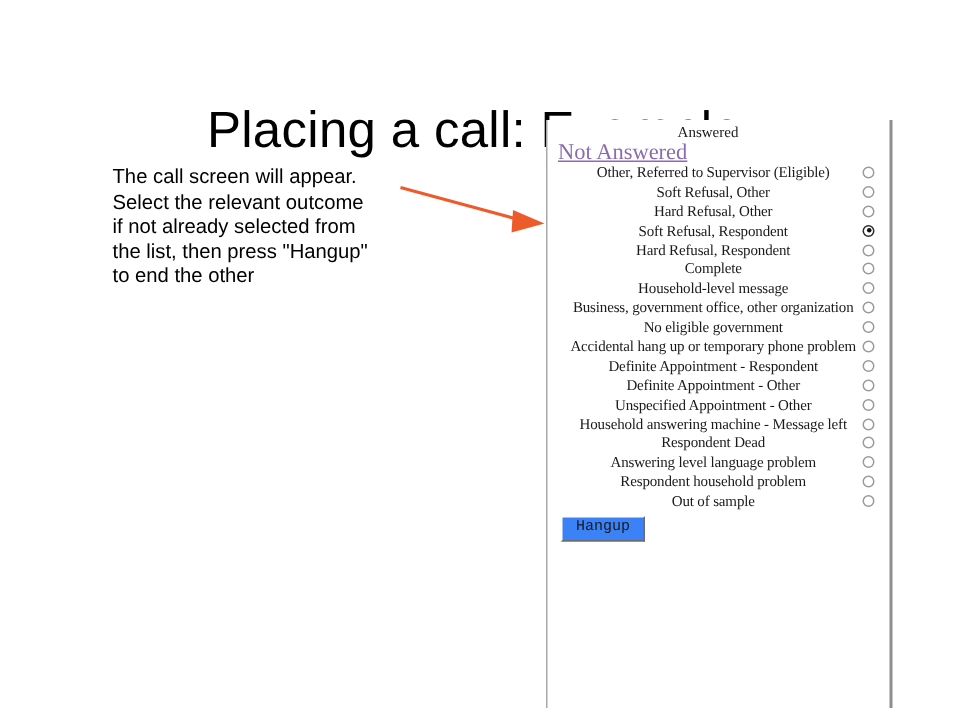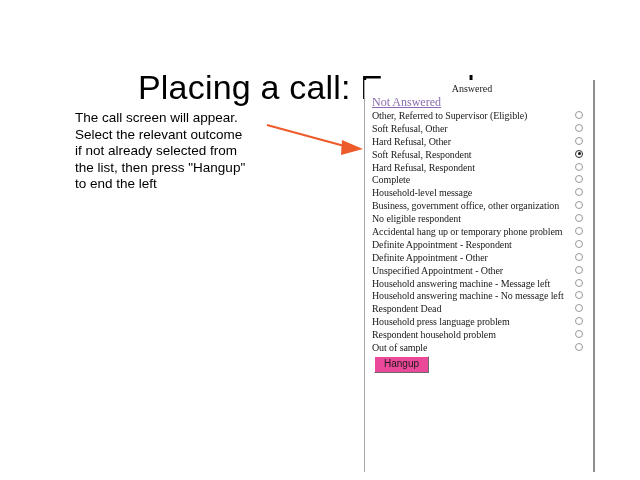--- a/index.html
+++ b/index.html
@@ -82,34 +82,35 @@
     font-family: "Liberation Serif", serif;
     font-size: 10px;
     color: #1a1a1a;
     padding: 1px 0 2px 0;
     margin-right: 14px;
   }
   .not-answered-link {
     display: block;
     margin-left: 7px;
     font-family: "Liberation Serif", serif;
-    font-size: 12px;
+    font-size: 15px;
     color: #8a6bb0;
     text-decoration: underline;
     line-height: 12px;
     width: max-content;
     cursor: pointer;
   }
 
   .outcome-row {
     position: relative;
     height: 12.9px;
     line-height: 12.9px;
     padding-left: 7px;
     padding-right: 14px;
+    text-align: center;
   }
   .outcome-label {
     font-family: "Liberation Serif", serif;
     font-size: 10px;
     color: #1a1a1a;
     white-space: nowrap;
     letter-spacing: -0.1px;
   }
   .radio-dot {
     position: absolute;
@@ -134,45 +135,45 @@
     width: 3px;
     height: 3px;
     border-radius: 50%;
     background: #111111;
   }
 
   #hangup-button {
     display: inline-block;
     margin: 3px 0 0 9px;
     padding: 1px 9px 2px 9px;
-    font-family: Liberation Sans, sans-serif;
+    font-family: Liberation Mono, monospace;
     font-size: 10px;
     color: #1a1a1a;
-    background: #ec4899;
+    background: #3b82f6;
     border-top: 1px solid #ffffff;
     border-left: 1px solid #ffffff;
     border-right: 1px solid #6b6b6b;
     border-bottom: 1px solid #6b6b6b;
     cursor: pointer;
     line-height: 12px;
   }
 </style>
 </head>
 <body>
 
 <div id="slide">
 
   <h1 id="slide-title">Placing a call: Example</h1>
 
   <div id="body-text">
     <div>The call screen will appear.</div>
     <div>Select the relevant outcome</div>
     <div>if not already selected from</div>
     <div>the list, then press "Hangup"</div>
-    <div>to end the left</div>
+    <div>to end the other</div>
   </div>
 
   <svg id="arrow-annotation" viewBox="0 0 104 44" width="104" height="44">
     <line x1="5" y1="9" x2="86" y2="31" stroke="#ee5b2b" stroke-width="2.1"></line>
     <polygon points="80,24 101,33 79,39" fill="#ee5b2b"></polygon>
   </svg>
 
   <div id="call-screen-panel">
     <div id="panel-inner">
 
@@ -182,29 +183,28 @@
 
       <div id="outcome-list">
           <div class="outcome-row"><span class="outcome-label">Other, Referred to Supervisor (Eligible)</span><span class="radio-dot"></span></div>
           <div class="outcome-row"><span class="outcome-label">Soft Refusal, Other</span><span class="radio-dot"></span></div>
           <div class="outcome-row"><span class="outcome-label">Hard Refusal, Other</span><span class="radio-dot"></span></div>
           <div class="outcome-row"><span class="outcome-label">Soft Refusal, Respondent</span><span class="radio-dot checked"></span></div>
           <div class="outcome-row"><span class="outcome-label">Hard Refusal, Respondent</span><span class="radio-dot"></span></div>
           <div class="outcome-row"><span class="outcome-label">Complete</span><span class="radio-dot"></span></div>
           <div class="outcome-row"><span class="outcome-label">Household-level message</span><span class="radio-dot"></span></div>
           <div class="outcome-row"><span class="outcome-label">Business, government office, other organization</span><span class="radio-dot"></span></div>
-          <div class="outcome-row"><span class="outcome-label">No eligible respondent</span><span class="radio-dot"></span></div>
+          <div class="outcome-row"><span class="outcome-label">No eligible government</span><span class="radio-dot"></span></div>
           <div class="outcome-row"><span class="outcome-label">Accidental hang up or temporary phone problem</span><span class="radio-dot"></span></div>
           <div class="outcome-row"><span class="outcome-label">Definite Appointment - Respondent</span><span class="radio-dot"></span></div>
           <div class="outcome-row"><span class="outcome-label">Definite Appointment - Other</span><span class="radio-dot"></span></div>
           <div class="outcome-row"><span class="outcome-label">Unspecified Appointment - Other</span><span class="radio-dot"></span></div>
           <div class="outcome-row"><span class="outcome-label">Household answering machine - Message left</span><span class="radio-dot"></span></div>
-          <div class="outcome-row"><span class="outcome-label">Household answering machine - No message left</span><span class="radio-dot"></span></div>
           <div class="outcome-row"><span class="outcome-label">Respondent Dead</span><span class="radio-dot"></span></div>
-          <div class="outcome-row"><span class="outcome-label">Household press language problem</span><span class="radio-dot"></span></div>
+          <div class="outcome-row"><span class="outcome-label">Answering level language problem</span><span class="radio-dot"></span></div>
           <div class="outcome-row"><span class="outcome-label">Respondent household problem</span><span class="radio-dot"></span></div>
           <div class="outcome-row"><span class="outcome-label">Out of sample</span><span class="radio-dot"></span></div>
         </div>
 
       <button id="hangup-button">Hangup</button>
     </div>
   </div>
 
 </div>
 

